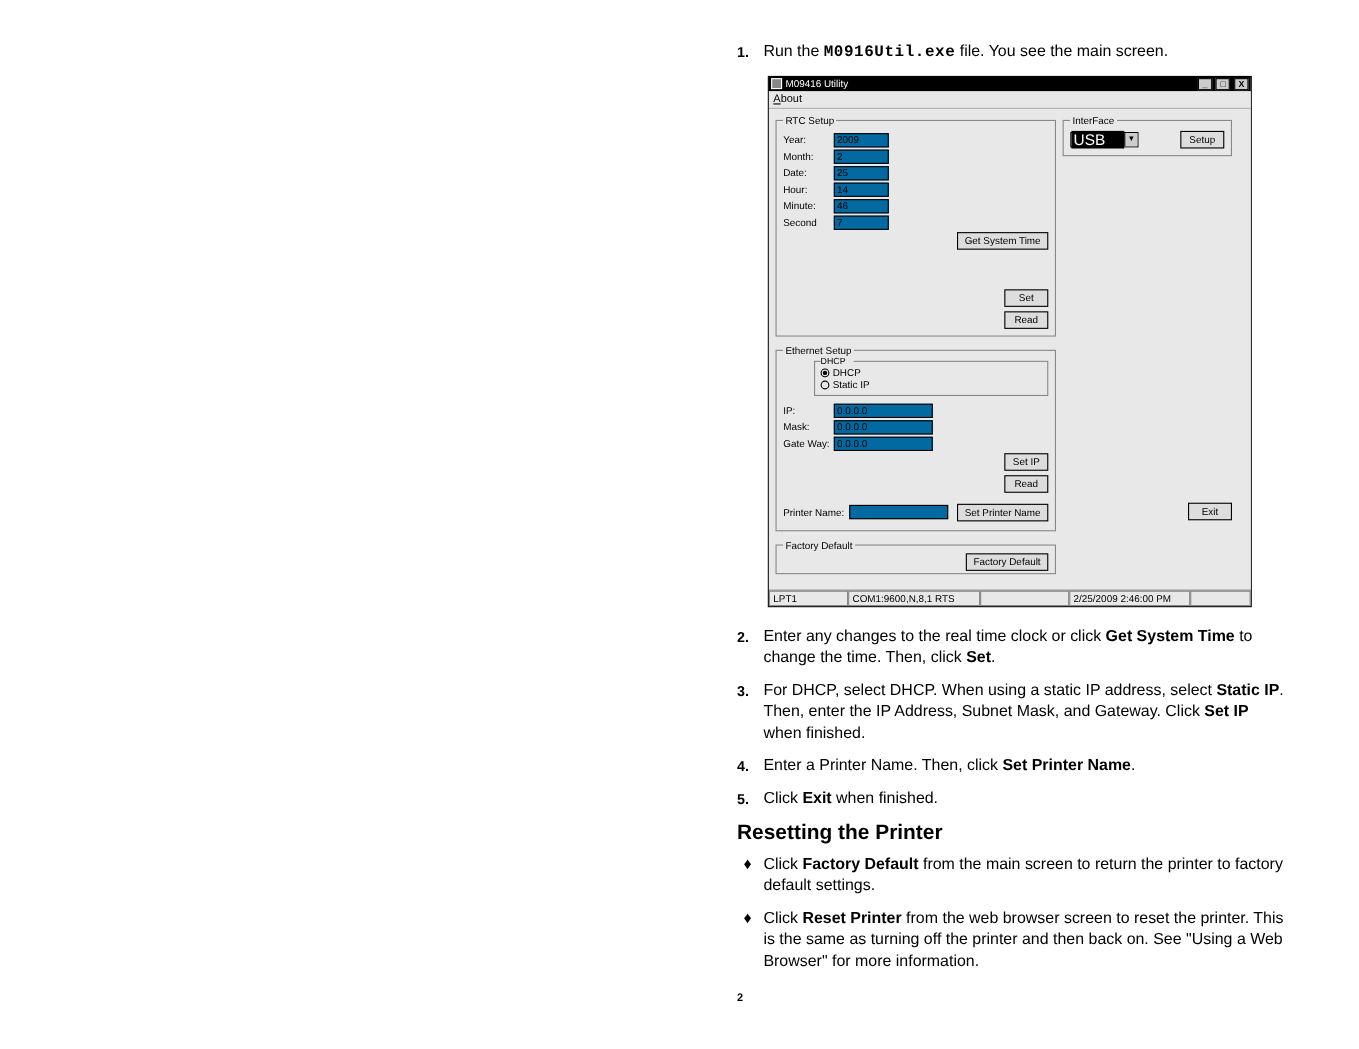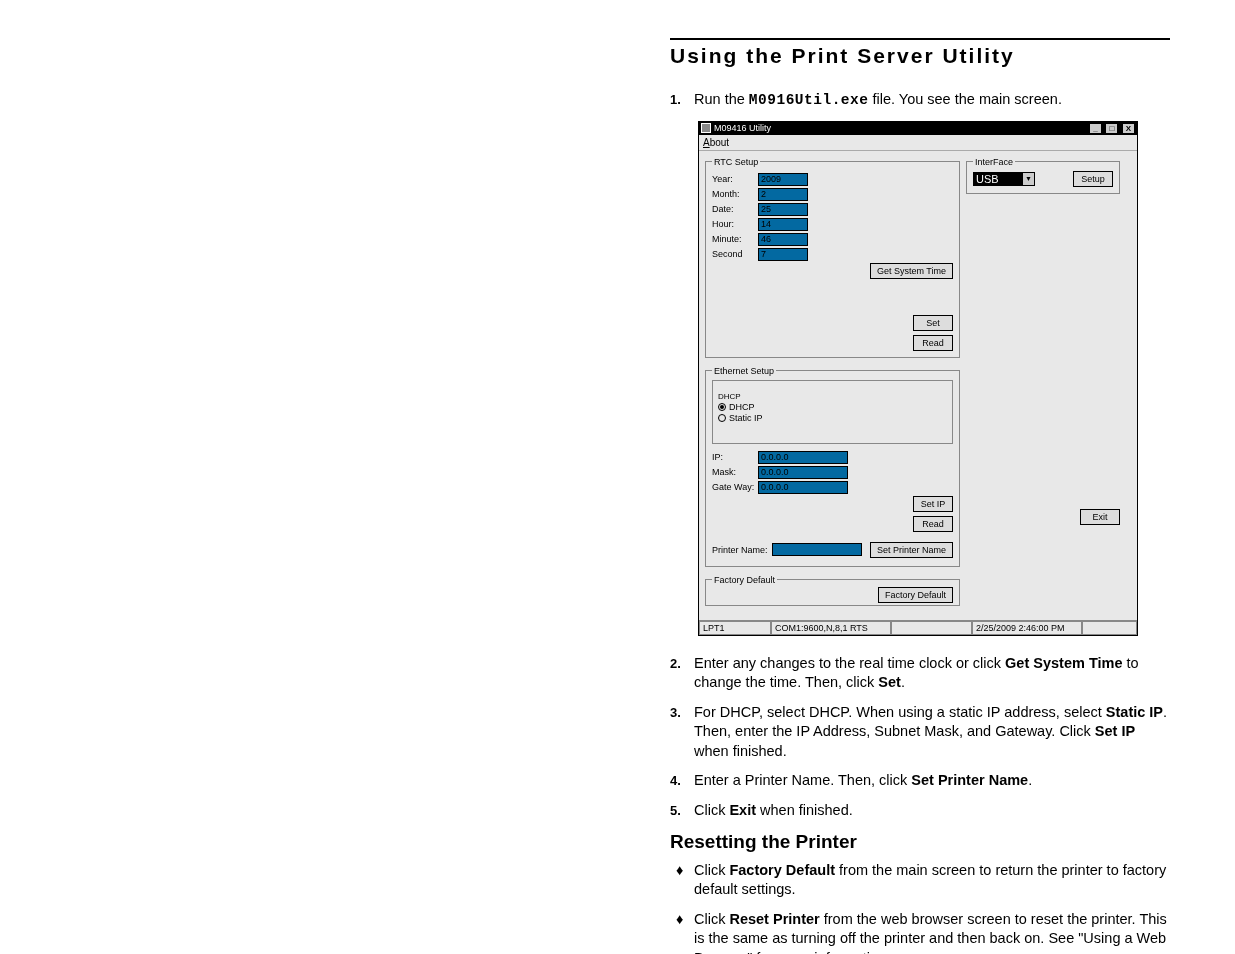--- a/index.html
+++ b/index.html
@@ -93,42 +93,41 @@
     border: 1px solid #000;
     background: #ddd;
     display: inline-flex;
     align-items: center;
     justify-content: center;
     min-width: 40px;
   }
   .btncol { margin-left: auto; display: flex; flex-direction: column; gap: 4px; align-items:flex-end; }
   .rtc-flex { display:flex;flex-direction:column; }
   .rtc-inputs { flex:1; }
-  .dhcp-sub { border:1px solid #888; padding:19px 5px; margin-bottom:5px;}
+  .dhcp-sub { border:1px solid #888; padding:3px 5px; margin-bottom:5px;margin-left:28px;}
   .radio { display:flex; align-items:center; margin:1px 0;}
   .radio .circ { width:8px;height:8px;border:1px solid #000;border-radius:50%;margin-right:3px;display:inline-flex;align-items:center;justify-content:center;}
   .radio .dot { width:4px;height:4px;background:#000;border-radius:50%;}
   .iface-row{display:flex;align-items:center;justify-content:space-between;}
   .combo { border:1px solid #000; background:#fff; height:14px; display:flex; align-items:center; width:62px;}
-  .combo .sel{background:#000;color:#fff;padding:0 2px;font-size:11px;flex:1;}
+  .combo .sel{background:#000;color:#fff;padding:0 2px;font-size:14px;flex:1;}
   .combo .arr{width:12px;height:12px;background:#ccc;border-left:1px solid #000;display:flex;align-items:center;justify-content:center;font-size:7px;}
   .exitwrap{display:flex;justify-content:flex-end;margin-top:120px;}
   .statusbar { display:flex; border-top:1px solid #888; font-size:9px;}
   .statusbar div { border:1px solid #888; padding:1px 3px; height:14px; display:flex; align-items:center;}
   .sb1{width:72px;} .sb2{width:120px;} .sb3{flex:1;} .sb4{width:110px;} .sb5{width:55px;}
   h2 { font-size: 19px; font-weight: bold; margin: 0 0 8px 0; }
   .bul { display:flex; margin-bottom:10px; font-size:14.5px; line-height:1.35;}
   .bul .d { width:24px; flex-shrink:0; text-align:left; padding-left:6px;}
   .pagenum { font-size: 10px; font-weight: bold; margin-top: 18px; }
 </style>
 </head>
 <body>
 
 <div class="page">
-  <h1>Using the Print Server Utility</h1>
 
   <div class="list">
     <div class="li">
       <div class="num">1.</div>
       <div class="body">
         <span>Run the </span><span class="mono">M0916Util.exe</span><span> file.  You see the main screen.</span>
       </div>
     </div>
   </div>
 

